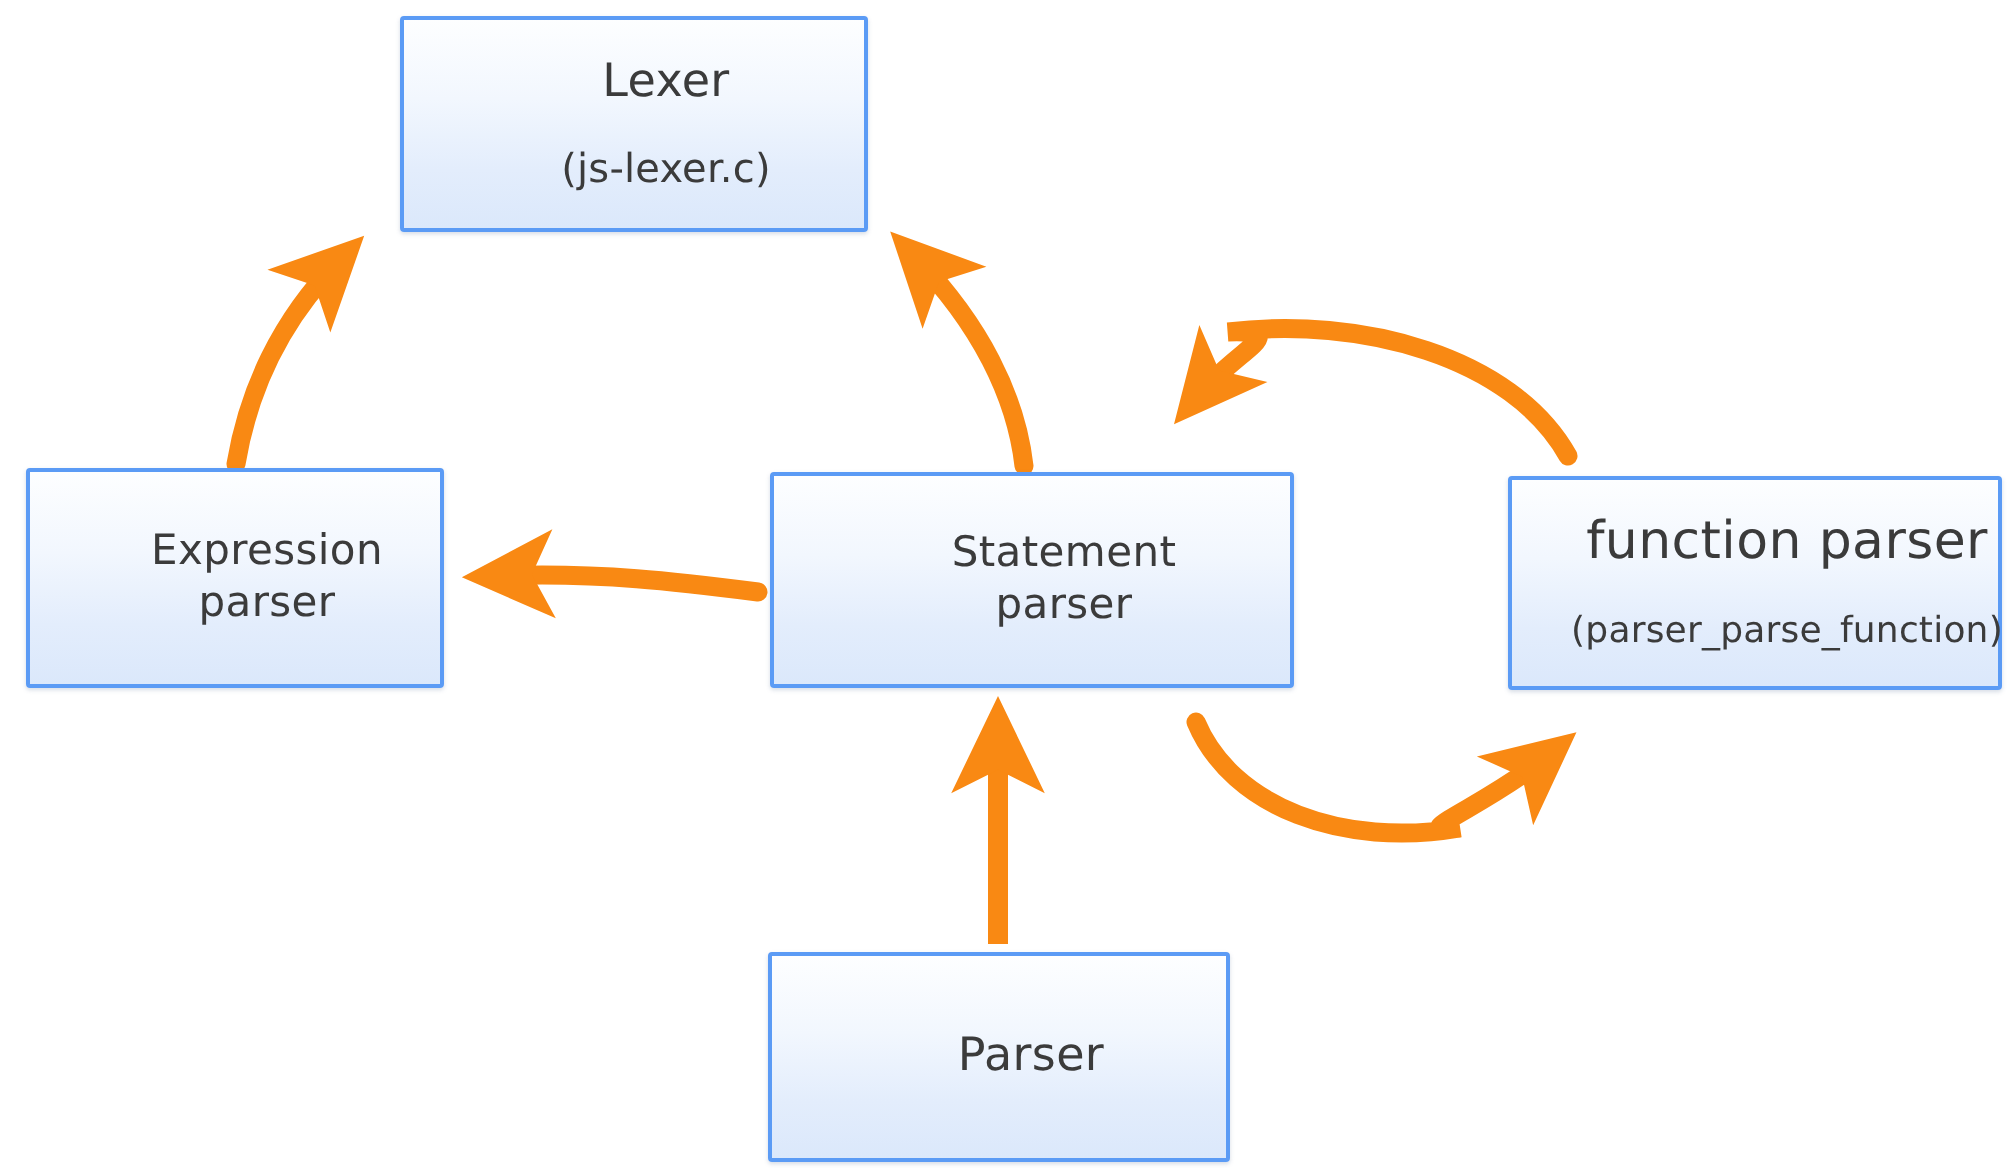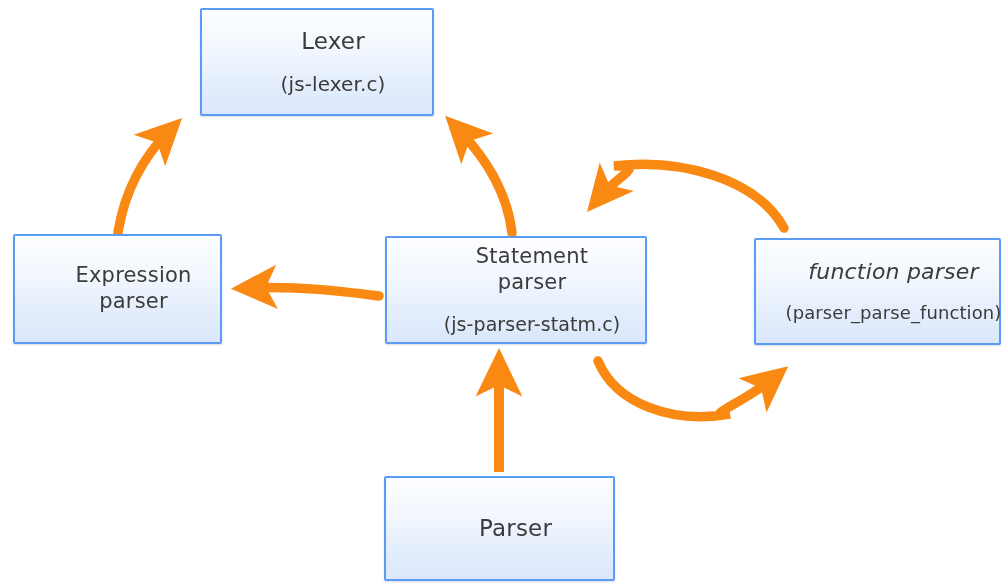--- a/index.html
+++ b/index.html
@@ -59,21 +59,21 @@
     margin-top: 17px;
   }
 
   
   #node-lexer            { left: 200px; top: 8px;   width: 234px; height: 108px; }
   #node-expression-parser{ left: 13px;  top: 234px; width: 209px; height: 110px; }
   #node-statement-parser { left: 385px; top: 236px; width: 262px; height: 108px; }
   #node-function-parser  { left: 754px; top: 238px; width: 247px; height: 107px; }
   #node-parser           { left: 384px; top: 476px; width: 231px; height: 105px; }
 
-  #node-function-parser .node-title { font-size: 22px; font-style: italic; }
+  #node-function-parser .node-title { font-size: 26px; }
   #node-function-parser .node-sub   { font-size: 18px; text-align: right; }
   #node-parser .node-title { font-size: 23px; }
   #node-parser .node-sub   { font-size: 18px; }
   #node-lexer .node-title  { font-size: 23px; }
   #node-lexer .node-sub    { font-size: 20px; }
 </style>
 </head>
 <body>
 
 <div id="diagram-canvas">
@@ -104,21 +104,20 @@
   </div>
 
   <div class="node-box" id="node-expression-parser">
     <div class="node-title">Expression
 parser</div>
   </div>
 
   <div class="node-box" id="node-statement-parser">
     <div class="node-title">Statement
 parser</div>
-    <div class="node-sub">(js-parser-statm.c)</div>
   </div>
 
   <div class="node-box" id="node-function-parser">
     <div class="node-title">function parser</div>
     <div class="node-sub">(parser_parse_function)</div>
   </div>
 
   <div class="node-box" id="node-parser">
     <div class="node-title">Parser</div>
   </div>

